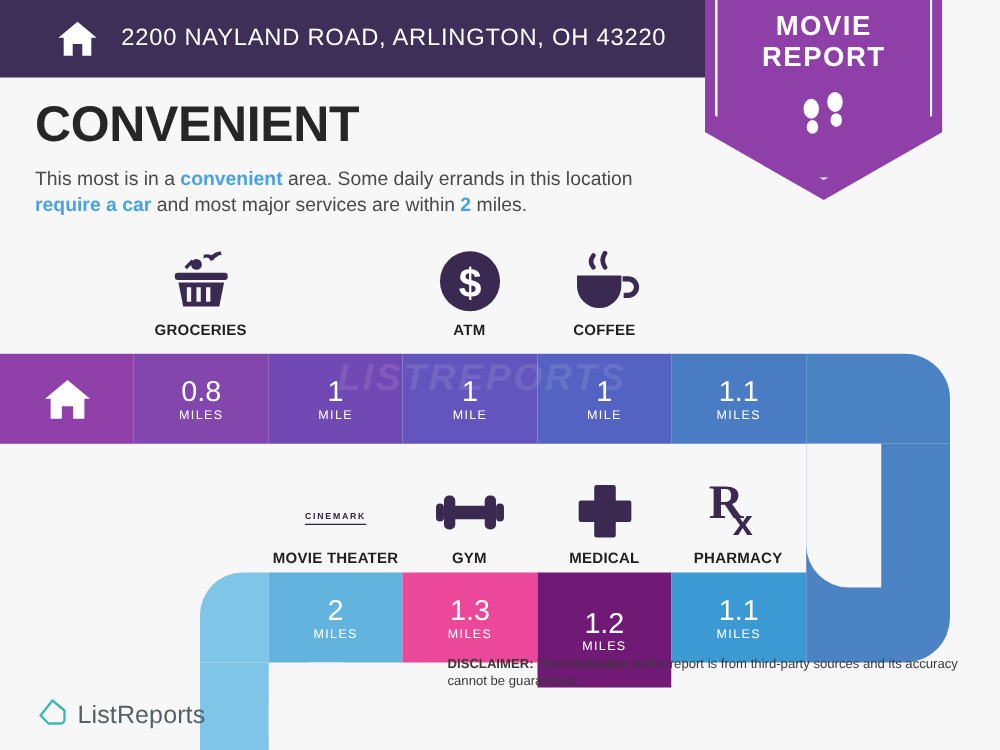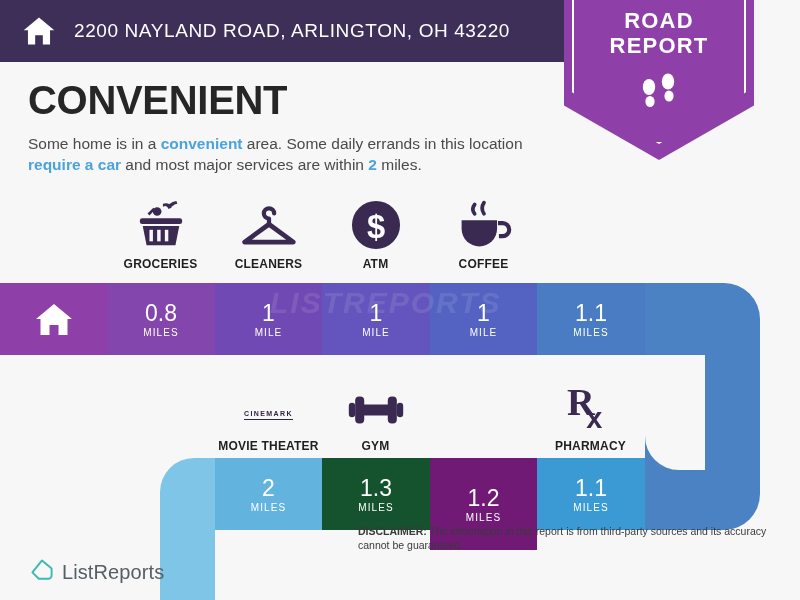--- a/index.html
+++ b/index.html
@@ -7,21 +7,21 @@
     width:800px;height:600px;overflow:hidden;position:relative;
     background:#f7f7f7;
     font-family:"Liberation Sans","DejaVu Sans",sans-serif;
     -webkit-font-smoothing:antialiased;
   }
   .stage{position:absolute;inset:0;width:800px;height:600px;}
 
   
   .header{
     position:absolute;left:0;top:0;width:652px;height:62px;
-    background:#3d2f57;display:flex;align-items:center;
+    background:#3d2f57;display:flex;align-items:center;padding-left:23px;
   }
   .header-home{margin-left:22px;width:34px;height:34px;display:block;}
   .header-addr{
     color:#ffffff;font-size:19px;letter-spacing:.6px;
     margin-left:18px;white-space:nowrap;font-weight:400;
   }
 
   
   .badge{
     position:absolute;left:564px;top:0;width:190px;height:160px;
@@ -108,39 +108,39 @@
       <svg viewBox="0 0 40 40" width="34" height="34" aria-hidden="true">
         <path fill="#ffffff" d="M20 4 L38 19 L33 19 L33 36 L24.5 36 L24.5 25 L15.5 25 L15.5 36 L7 36 L7 19 L2 19 Z"></path>
       </svg>
     </span>
     <span class="header-addr">2200 NAYLAND ROAD, ARLINGTON, OH 43220</span>
   </div>
 
   <div class="badge">
     <div class="badge-inner"></div>
     <div class="badge-title">
-      <span>ROAD</span><br>
+      <span>MOVIE</span><br>
       <span>REPORT</span>
     </div>
     <span class="badge-feet">
       <svg viewBox="0 0 44 42" width="44" height="42" aria-hidden="true">
         <g fill="#ffffff">
           <ellipse cx="12" cy="15" rx="6.2" ry="8"></ellipse>
           <ellipse cx="13" cy="29.5" rx="4.6" ry="5.5"></ellipse>
           <ellipse cx="31" cy="9.5" rx="6.2" ry="8"></ellipse>
           <ellipse cx="32" cy="24" rx="4.6" ry="5.5"></ellipse>
         </g>
       </svg>
     </span>
   </div>
 
   <div class="headline">CONVENIENT</div>
 
   <div class="subtext">
-    <span>Some home is in a </span><span class="hl">convenient</span><span> area. Some daily errands in this location </span><span class="hl">require a car</span><span> and most major services are within </span><span class="hl">2</span><span> miles.</span>
+    <span>This most is in a </span><span class="hl">convenient</span><span> area. Some daily errands in this location </span><span class="hl">require a car</span><span> and most major services are within </span><span class="hl">2</span><span> miles.</span>
   </div>
 
   <div class="iconrow" style="top:198px;height:82px;">
 
     <div class="icon-cell" style="left:107px;">
       <div class="icon-art">
         <svg viewBox="0 0 56 52" width="54" height="50" aria-hidden="true">
           <g fill="#3a2a52">
             <path d="M30 4 q7 -2 9 4 l-3 1 q-2 -4 -6 -2 Z"></path>
             <circle cx="24" cy="12" r="4.5"></circle>
@@ -153,29 +153,20 @@
           <g fill="#f7f7f7">
             <rect x="16" y="31" width="3.6" height="12"></rect>
             <rect x="24" y="31" width="3.6" height="12"></rect>
             <rect x="32" y="31" width="3.6" height="12"></rect>
           </g>
         </svg>
       </div>
       <div class="icon-label">GROCERIES</div>
     </div>
 
-    <div class="icon-cell" style="left:215px;">
-      <div class="icon-art">
-        <svg viewBox="0 0 64 46" width="60" height="44" aria-hidden="true">
-          <path fill="none" stroke="#3a2a52" stroke-width="4.5" stroke-linecap="round" stroke-linejoin="round" d="M32 20 L32 13 a5.5 5.5 0 1 1 5.5 -5.5"></path>
-          <path fill="none" stroke="#3a2a52" stroke-width="5" stroke-linejoin="round" d="M32 19 L6 38 h52 Z"></path>
-        </svg>
-      </div>
-      <div class="icon-label">CLEANERS</div>
-    </div>
 
     <div class="icon-cell" style="left:322px;">
       <div class="icon-art">
         <svg viewBox="0 0 52 52" width="50" height="50" aria-hidden="true">
           <circle cx="26" cy="26" r="25" fill="#3a2a52"></circle>
           <text x="26" y="39" text-anchor="middle" font-family="Liberation Sans, sans-serif" font-size="34" font-weight="700" fill="#ffffff">$</text>
         </svg>
       </div>
       <div class="icon-label">ATM</div>
     </div>
@@ -213,20 +204,28 @@
             <rect x="9" y="8" width="10" height="30" rx="4.5"></rect>
             <rect x="45" y="8" width="10" height="30" rx="4.5"></rect>
             <rect x="55" y="15" width="7" height="16" rx="3.5"></rect>
             <rect x="17" y="17" width="30" height="12" rx="2"></rect>
           </g>
         </svg>
       </div>
       <div class="icon-label">GYM</div>
     </div>
 
+    <div class="icon-cell" style="left:430px;">
+      <div class="icon-art">
+        <svg viewBox="0 0 48 48" width="46" height="46" aria-hidden="true">
+          <path fill="#3a2a52" d="M17 2 h14 a2 2 0 0 1 2 2 v11 h11 a2 2 0 0 1 2 2 v14 a2 2 0 0 1 -2 2 h-11 v11 a2 2 0 0 1 -2 2 h-14 a2 2 0 0 1 -2 -2 v-11 h-11 a2 2 0 0 1 -2 -2 v-14 a2 2 0 0 1 2 -2 h11 v-11 a2 2 0 0 1 2 -2 Z"></path>
+        </svg>
+      </div>
+      <div class="icon-label">MEDICAL</div>
+    </div>
 
     <div class="icon-cell" style="left:537px;">
       <div class="icon-art">
         <svg viewBox="0 0 52 52" width="50" height="50" aria-hidden="true">
           <text x="1" y="34" font-family="Liberation Serif, serif" font-size="40" font-weight="700" fill="#3a2a52">R</text>
           <text x="21" y="48" font-family="Liberation Sans, sans-serif" font-size="30" font-weight="700" fill="#3a2a52">x</text>
         </svg>
       </div>
       <div class="icon-label">PHARMACY</div>
     </div>
@@ -263,21 +262,21 @@
 
     <div class="seg" style="left:645px;top:0;width:115px;height:72px;background:#4a82c4;border-top-right-radius:36px;"></div>
     <div class="seg" style="left:645px;top:72px;width:115px;height:175px;background:#4a82c4;border-bottom-right-radius:36px;"></div>
     <div class="seg" style="left:645px;top:72px;width:60px;height:115px;background:#f7f7f7;border-top-left-radius:0;border-bottom-left-radius:34px;"></div>
 
     <div class="seg" style="left:160px;top:175px;width:55px;height:72px;background:#7ec5e8;border-top-left-radius:34px;"></div>
     <div class="seg" style="left:215px;top:175px;width:107px;height:72px;background:#62b4de;">
       <div class="num">2</div>
       <div class="unit">MILES</div>
     </div>
-    <div class="seg" style="left:322px;top:175px;width:108px;height:72px;background:#14532d;">
+    <div class="seg" style="left:322px;top:175px;width:108px;height:72px;background:#ec4899;">
       <div class="num">1.3</div>
       <div class="unit">MILES</div>
     </div>
     <div class="seg" style="left:430px;top:175px;width:107px;height:92px;background:#701a75;">
       <div class="num">1.2</div>
       <div class="unit">MILES</div>
     </div>
     <div class="seg" style="left:537px;top:175px;width:108px;height:72px;background:#3b99d4;">
       <div class="num">1.1</div>
       <div class="unit">MILES</div>

